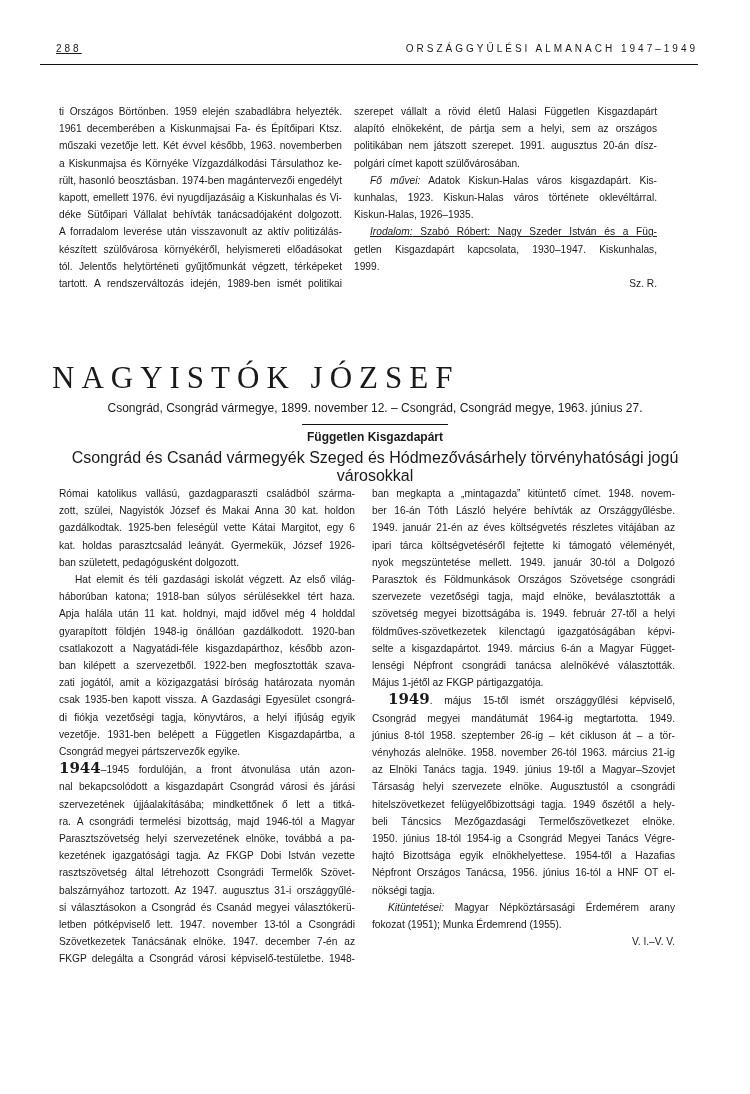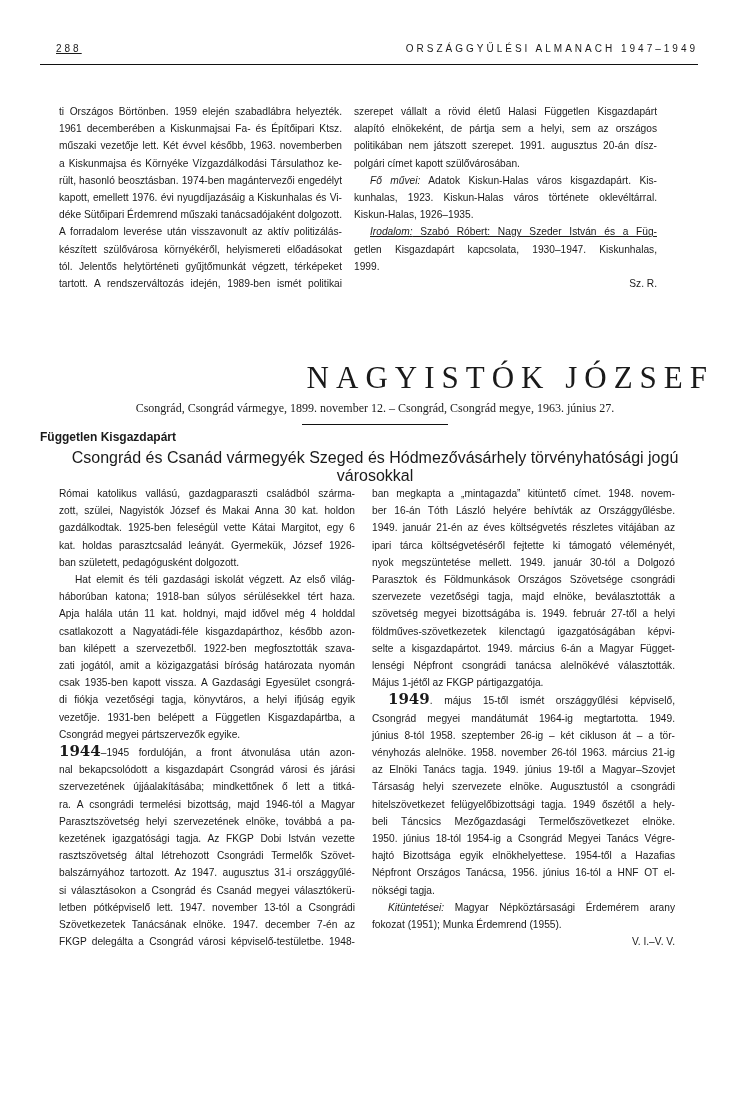--- a/index.html
+++ b/index.html
@@ -16,26 +16,26 @@
     .col p { margin: 0; }
     .col .line { display: block; white-space: nowrap; text-align-last: justify; }
     .col .line.last { text-align-last: left; }
     .col .line.right { text-align: left; text-align-last: right; }
     .col-top-left  { left: 59px; top: 103px; }
     .col-top-right { left: 354px; top: 103px; width: 303px; }
     .col-bot-left  { left: 59px; top: 485px; width: 296px; }
     .col-bot-right { left: 372px; top: 485px; width: 303px; }
     em { font-style: italic; }
 
-    .entry-title { position: absolute; left: 44px; top: 360px; width: 670px; text-align: right;
+    .entry-title { position: absolute; left: 52px; top: 360px; width: 670px; text-align: left;
                    font-family: "Liberation Serif", serif; font-size: 31px; letter-spacing: 7px; }
     .entry-dates { position: absolute; left: 40px; top: 401px; width: 670px; text-align: center;
-                   font-family: Liberation Serif, serif; font-size: 12px; }
+                   font-family: Liberation Sans, sans-serif; font-size: 12px; }
     .entry-rule { position: absolute; left: 302px; top: 424px; width: 146px; border-top: 1px solid #111; }
-    .entry-party { position: absolute; left: 40px; top: 430px; width: 670px; text-align: left;
+    .entry-party { position: absolute; left: 40px; top: 430px; width: 670px; text-align: center;
                    font-family: "Liberation Sans", sans-serif; font-weight: bold; font-size: 12px; }
     .entry-district { position: absolute; left: 40px; top: 449px; width: 670px; text-align: center;
                       font-family: "Liberation Sans", sans-serif; font-size: 16px; }
 
     .year-big { font-family: "DejaVu Serif", serif; font-size: 15px; font-weight: bold; }
   </style>
 </head>
 <body>
 
 <div class="running-head">
@@ -45,21 +45,21 @@
 <div class="head-rule"></div>
 
 <div class="col col-top-left">
   <p>
     <span class="line">ti Országos Börtönben. 1959 elején szabadlábra helyezték.</span>
     <span class="line">1961 decemberében a Kiskunmajsai Fa- és Építőipari Ktsz.</span>
     <span class="line">műszaki vezetője lett. Két évvel később, 1963. novemberben</span>
     <span class="line">a Kiskunmajsa és Környéke Vízgazdálkodási Társulathoz ke-</span>
     <span class="line">rült, hasonló beosztásban. 1974-ben magántervezői engedélyt</span>
     <span class="line">kapott, emellett 1976. évi nyugdíjazásáig a Kiskunhalas és Vi-</span>
-    <span class="line">déke Sütőipari Érdemrend műszaki tanácsadójaként dolgozott.</span>
+    <span class="line">déke Sütőipari Vállalat behívták tanácsadójaként dolgozott.</span>
     <span class="line">A forradalom leverése után visszavonult az aktív politizálás-</span>
     <span class="line">készített szülővárosa környékéről, helyismereti előadásokat</span>
     <span class="line">tól. Jelentős helytörténeti gyűjtőmunkát végzett, térképeket</span>
     <span class="line">tartott. A rendszerváltozás idején, 1989-ben ismét politikai</span>
   </p>
 </div>
 
 <div class="col col-top-right">
   <p>
     <span class="line">szerepet vállalt a rövid életű Halasi Független Kisgazdapárt</span>
@@ -93,20 +93,21 @@
     <span class="line" style="padding-left:0;">Római katolikus vallású, gazdagparaszti családból szárma-</span>
     <span class="line">zott, szülei, Nagyistók József és Makai Anna 30 kat. holdon</span>
     <span class="line">gazdálkodtak. 1925-ben feleségül vette Kátai Margitot, egy 6</span>
     <span class="line">kat. holdas parasztcsalád leányát. Gyermekük, József 1926-</span>
     <span class="line last">ban született, pedagógusként dolgozott.</span>
   </p>
   <p>
     <span class="line" style="padding-left:16px;">Hat elemit és téli gazdasági iskolát végzett. Az első világ-</span>
     <span class="line">háborúban katona; 1918-ban súlyos sérülésekkel tért haza.</span>
     <span class="line">Apja halála után 11 kat. holdnyi, majd idővel még 4 holddal</span>
+    <span class="line">gyarapított földjén 1948-ig önállóan gazdálkodott. 1920-ban</span>
     <span class="line">csatlakozott a Nagyatádi-féle kisgazdapárthoz, később azon-</span>
     <span class="line">ban kilépett a szervezetből. 1922-ben megfosztották szava-</span>
     <span class="line">zati jogától, amit a közigazgatási bíróság határozata nyomán</span>
     <span class="line">csak 1935-ben kapott vissza. A Gazdasági Egyesület csongrá-</span>
     <span class="line">di fiókja vezetőségi tagja, könyvtáros, a helyi ifjúság egyik</span>
     <span class="line">vezetője. 1931-ben belépett a Független Kisgazdapártba, a</span>
     <span class="line last">Csongrád megyei pártszervezők egyike.</span>
   </p>
   <p>
     <span class="line"><span class="year-big">1944</span><span>–1945 fordulóján, a front átvonulása után azon-</span></span>

